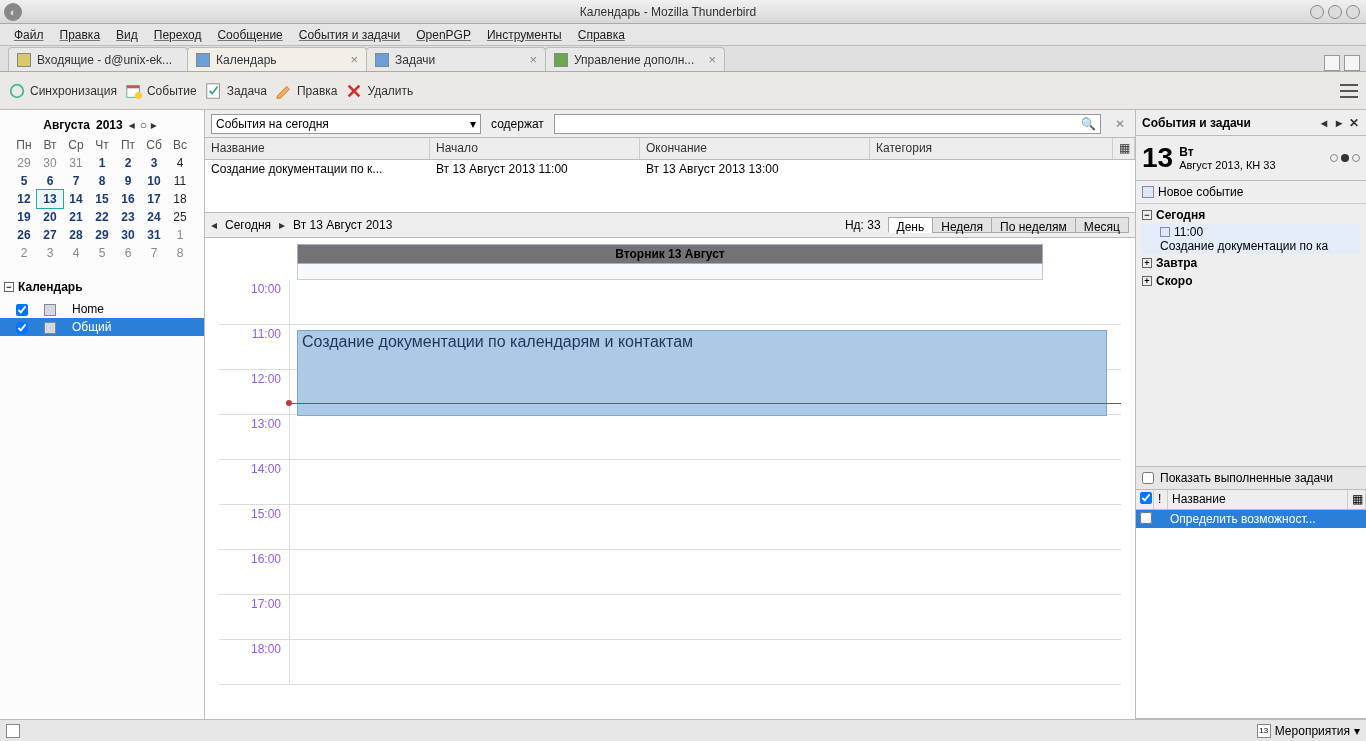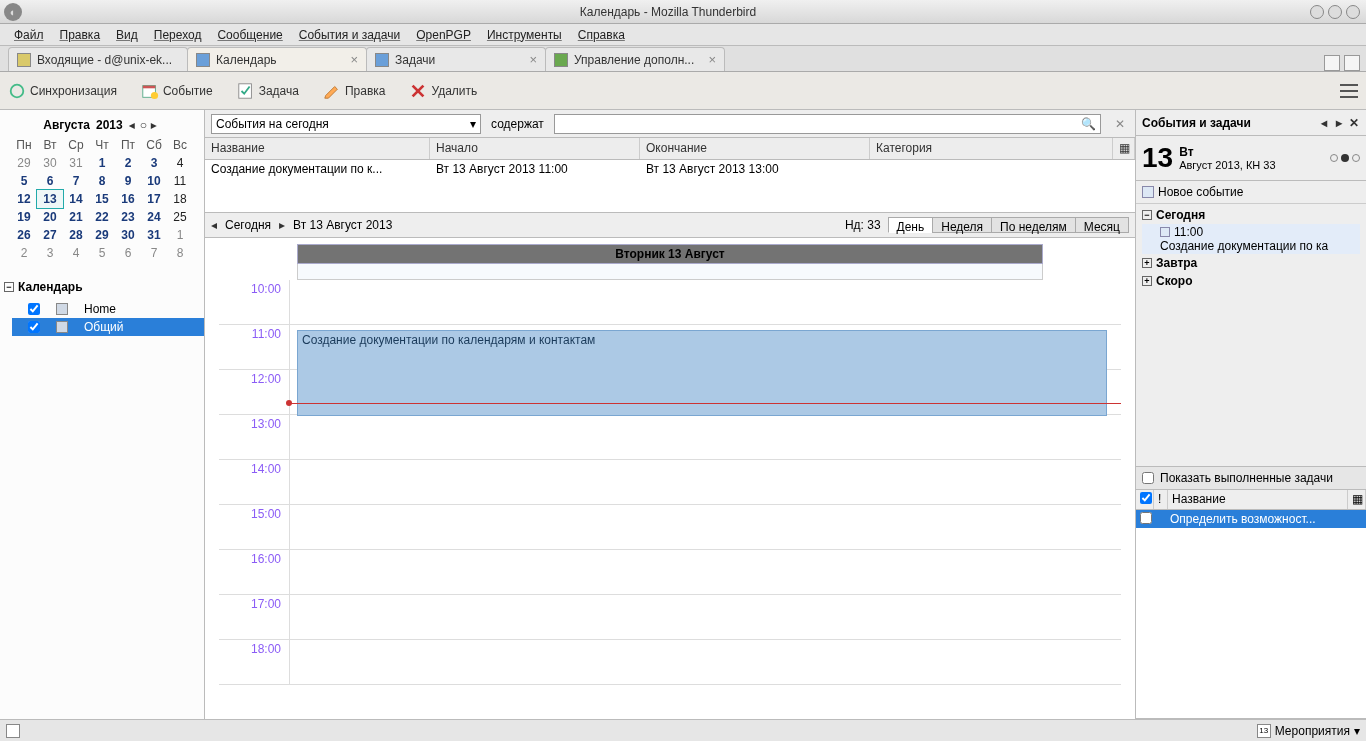--- a/index.html
+++ b/index.html
@@ -20,21 +20,21 @@
 .tabbar { height: 26px; background: #e0e0e0; display: flex; align-items: flex-end; border-bottom: 1px solid #aaa; padding-left: 8px; }
 .tab { height: 24px; display: flex; align-items: center; padding: 0 8px; border: 1px solid #bbb; border-bottom: none; background: #e8e8e8; margin-right: -1px; border-radius: 4px 4px 0 0; min-width: 180px; }
 .tab.active { background: #f2efe9; }
 .tab-icon { width: 14px; height: 14px; margin-right: 6px; }
 .tab-label { flex: 1; color: #333; white-space: nowrap; overflow: hidden; text-overflow: ellipsis; }
 .tab-close { color: #888; margin-left: 6px; font-size: 13px; }
 .tabbar-right { margin-left: auto; display: flex; gap: 4px; padding-right: 6px; align-items: center; }
 .tabbar-right div { width: 16px; height: 16px; border: 1px solid #999; background: #f5f5f5; }
 
 
-.toolbar { height: 38px; background: #ebe9e5; display: flex; align-items: center; padding: 0 8px; gap: 24px; border-bottom: 1px solid #bbb; }
+.toolbar { height: 38px; background: #ebe9e5; display: flex; align-items: center; padding: 0 8px; gap: 8px; border-bottom: 1px solid #bbb; }
 .tool-btn { display: flex; align-items: center; gap: 4px; color: #333; }
 .tool-icon { width: 18px; height: 18px; }
 .toolbar-spacer { flex: 1; }
 .hamburger { width: 18px; height: 14px; display: flex; flex-direction: column; justify-content: space-between; }
 .hamburger div { height: 2px; background: #555; }
 
 
 .main-layout { display: flex; height: 631px; }
 .leftcol { width: 205px; background: #fcfcfc; border-right: 1px solid #bbb; display: flex; flex-direction: column; }
 .midcol { flex: 1; background: #fff; display: flex; flex-direction: column; border-right: 1px solid #bbb; }
@@ -47,21 +47,21 @@
 .minical { border-collapse: collapse; margin: 0 auto; }
 .minical th, .minical td { width: 26px; height: 18px; text-align: center; font-size: 12px; }
 .minical th { color: #555; font-weight: normal; }
 .minical td { color: #222; }
 .minical td.dim { color: #888; }
 .minical td.bold { font-weight: bold; color: #1a3a7a; }
 .minical td.today { outline: 1px solid #2aa; background: #eef7f7; }
 
 
 .cal-list-header { display: flex; align-items: center; padding: 6px 4px; gap: 4px; font-weight: bold; }
-.cal-list-item { display: flex; align-items: center; padding: 2px 16px; gap: 16px; margin-left: 12px; }
+.cal-list-item { display: flex; align-items: flex-end; padding: 2px 16px; gap: 16px; }
 .cal-list-item.sel { background: #2a7fd9; color: #fff; }
 .cal-color { width: 12px; height: 12px; border: 1px solid #888; }
 input[type=checkbox] { width: 12px; height: 12px; }
 .expander { width: 10px; height: 10px; border: 1px solid #666; display: inline-flex; align-items: center; justify-content: center; font-size: 9px; line-height: 1; }
 
 
 .filterbar { height: 28px; background: #eee; display: flex; align-items: center; padding: 0 6px; gap: 10px; border-bottom: 1px solid #bbb; }
 .filter-select { flex: 0 0 270px; border: 1px solid #999; background: #fff; height: 20px; display: flex; align-items: center; padding: 2px 4px; justify-content: space-between; }
 .filter-input { flex: 1; border: 1px solid #999; height: 20px; background: #fff; display: flex; align-items: center; }
 .filter-input .search-ic { margin-left: auto; padding: 0 4px; color: #888; }
@@ -87,21 +87,21 @@
 .view-tab.active { background: #fff; border-bottom-color: #fff; }
 
 
 .dayview { flex: 1; overflow: hidden; display: flex; flex-direction: column; }
 .dayheader { margin: 6px 92px 0 92px; border: 1px solid #aac; background: #737373; text-align: center; font-weight: bold; padding: 2px; }
 .allday-row { margin: 0 92px; height: 16px; border-left: 1px solid #ccc; border-right: 1px solid #ccc; border-bottom: 1px solid #ccc; background: #f7fafd; }
 .daygrid { flex: 1; position: relative; margin: 0 14px 0 14px; overflow: hidden; }
 .hour-row { height: 45px; display: flex; border-bottom: 1px solid #ddd; }
 .hour-label { width: 70px; text-align: right; padding-right: 8px; color: #8b5cf6; padding-top: 2px; }
 .hour-cell { flex: 1; border-left: 1px solid #ddd; }
-.event-block { position: absolute; left: 78px; right: 14px; background: #acc9e5; border: 1px solid #7aa6d1; padding: 2px 4px; color: #1a3a5a; font-size: 12px; }
+.event-block { position: absolute; left: 78px; right: 14px; background: #acc9e5; border: 1px solid #7aa6d1; padding: 2px 4px; color: #1a3a5a; font-size: 16px; }
 .nowline { position: absolute; left: 70px; right: 0; height: 1px; background: #c33; }
 .nowdot { position: absolute; width: 6px; height: 6px; background: #c33; border-radius: 50%; }
 
 
 .rp-header { height: 26px; background: #eee; display: flex; align-items: center; padding: 0 6px; border-bottom: 1px solid #bbb; font-weight: bold; }
 .rp-header .navbtns { margin-left: auto; display: flex; gap: 3px; }
 .rp-header .navbtns span { width: 12px; text-align: center; color: #333; }
 .rp-date { display: flex; align-items: center; padding: 6px; gap: 6px; border-bottom: 1px solid #bbb; }
 .rp-daynum { font-size: 28px; font-weight: bold; }
 .rp-dateinfo div:first-child { font-weight: bold; }

